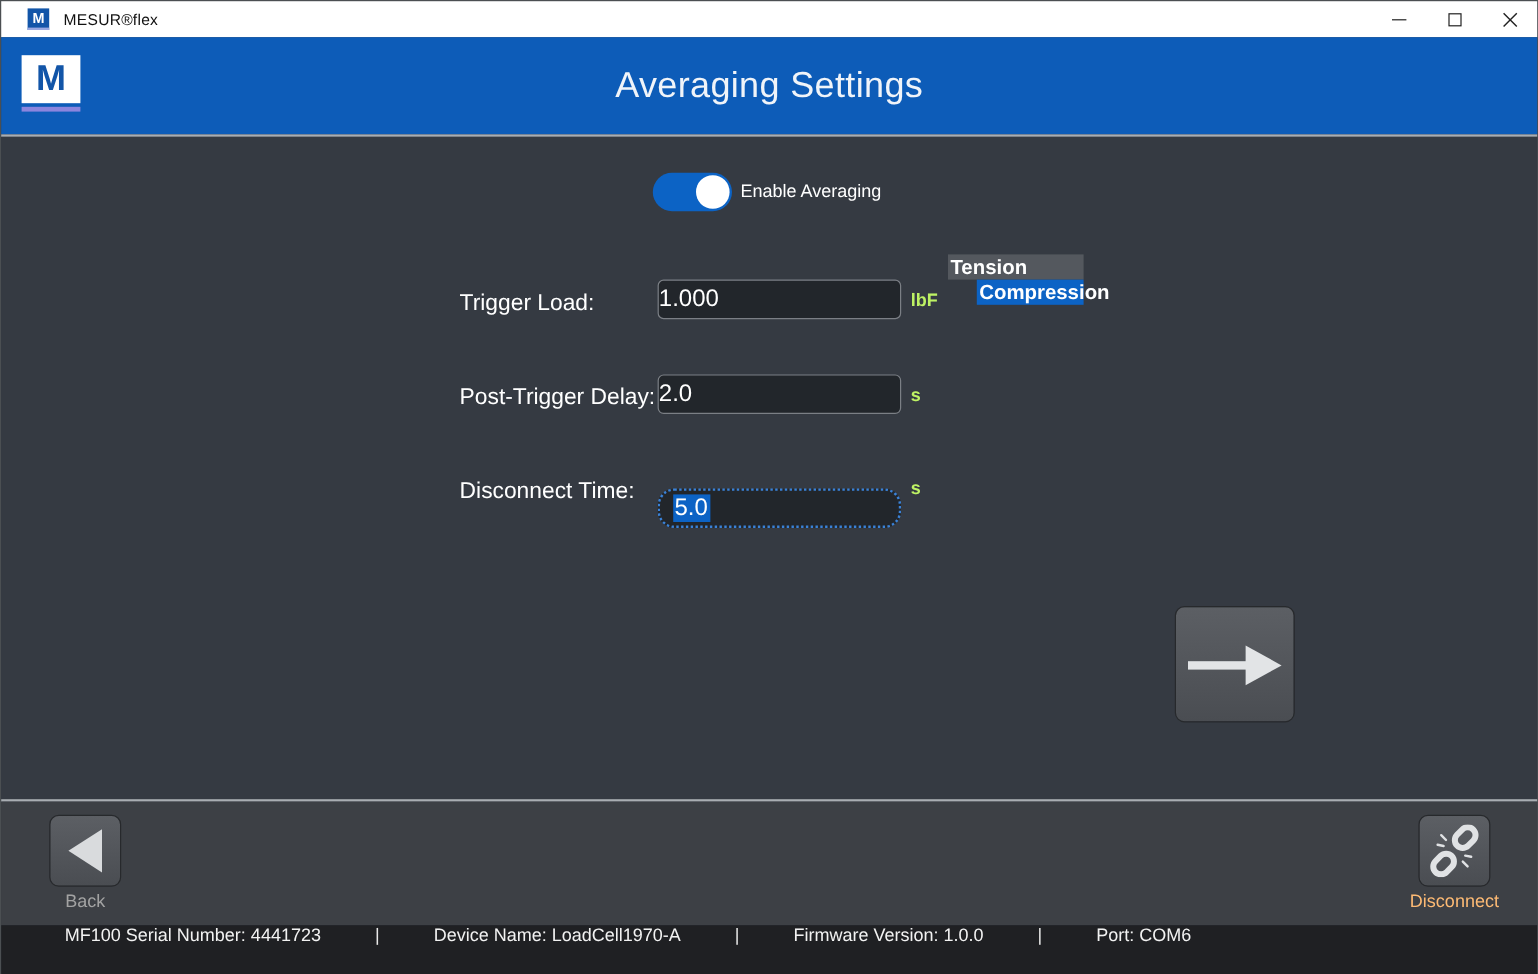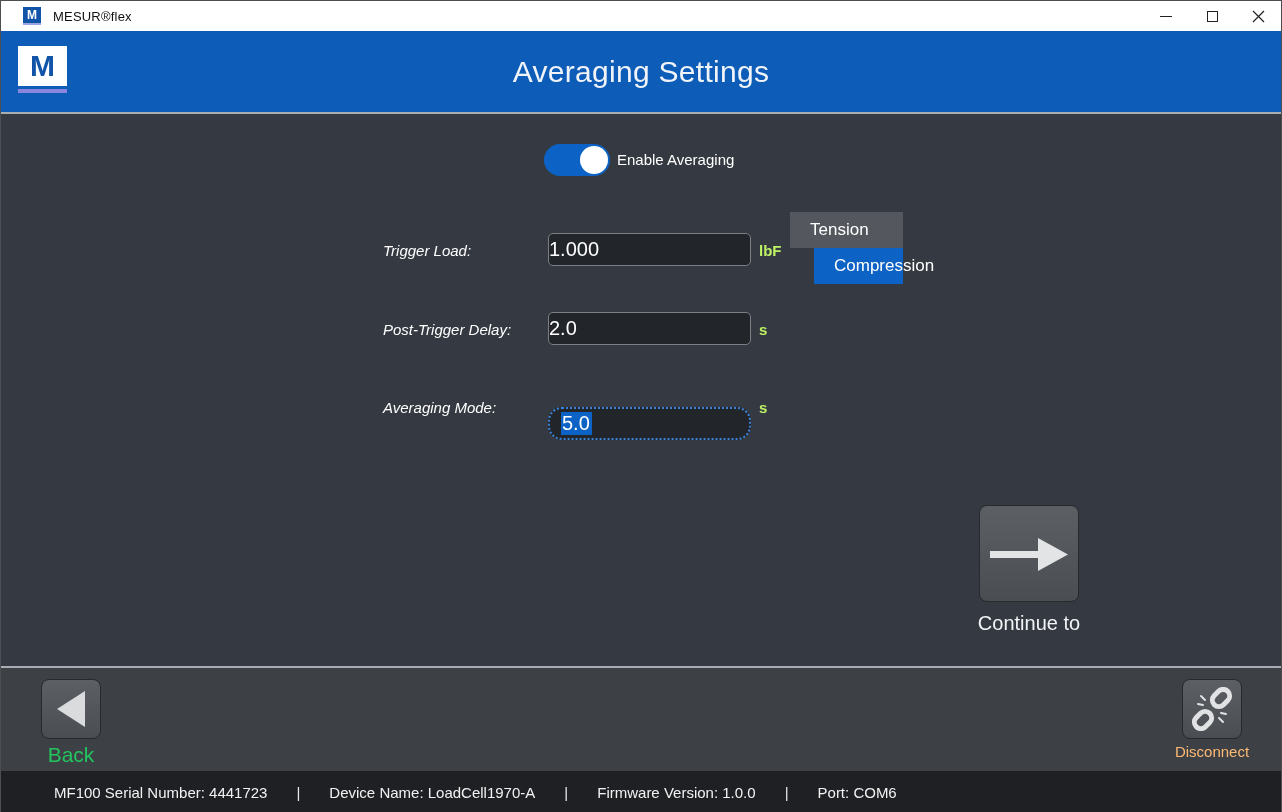--- a/index.html
+++ b/index.html
@@ -25,45 +25,45 @@
   .page-title { color:#f0f4f9; font-size:30px; font-weight:400; letter-spacing:0.3px; }
   .header-divider { position:absolute; left:0; top:111px; width:100%; height:2px; background:#a9adb2; }
 
   
   .main { position:absolute; left:0; top:113px; width:100%; height:552px; background:#353a42; }
 
   .toggle { position:absolute; left:543px; top:143px; width:66px; height:32px; border-radius:16px; background:#0c63c5; cursor:pointer; }
   .toggle-knob { position:absolute; right:2px; top:2px; width:28px; height:28px; border-radius:50%; background:#ffffff; }
   .toggle-label { position:absolute; left:616px; top:150px; font-size:15px; color:#ffffff; }
 
-  .field-label { position:absolute; left:382px; font-size:15px; color:#ffffff;font-style:italic; }
+  .field-label { position:absolute; left:382px; font-size:19px; color:#ffffff; }
   .field-input { position:absolute; left:547px; width:203px; height:33px; background:#22262b; border:1px solid #7b7f85; border-radius:5px; color:#ffffff; font-size:20px; font-family:"Liberation Sans", sans-serif; outline:none; }
   .field-unit { position:absolute; left:758px; font-size:15px; font-weight:700; color:#bef264; }
 
   .field-input.focused { border:2px dotted #3a82d8; display:flex; align-items:center; padding-left:11px; }
   .sel-text { background:#0c63c5; color:#ffffff; padding:0 2px 0 1px; }
 
   .listbox { position:absolute; left:789px; top:211px; width:113px; }
-  .list-item { height:36px; display:flex; align-items:center; padding-left:20px; font-size:17px; color:#ffffff; background:#54585e; cursor:pointer; }
+  .list-item { height:21px; display:flex; align-items:center; padding-left:2px; font-size:17px; color:#ffffff; background:#54585e; cursor:pointer;font-weight:bold; }
   .list-item.selected { background:#0c63c5;margin-left:24px; }
 
   .big-btn { position:absolute; border-radius:8px; border:1px solid #27292c; background:linear-gradient(#5c5f64, #4a4d52); display:flex; align-items:center; justify-content:center; cursor:pointer; }
   .continue-btn { left:978px; top:504px; width:100px; height:97px; }
   .continue-caption { position:absolute; left:928px; top:610px; width:200px; text-align:center; color:#f2f4f6; font-size:20px; line-height:24px; }
 
   
   .toolbar-divider { position:absolute; left:0; top:665px; width:100%; height:2px; background:#a9adb2; }
   .toolbar { position:absolute; left:0; top:667px; width:100%; height:103px; background:#3d4045; }
   .back-btn { left:40px; top:678px; width:60px; height:60px; }
-  .back-label { position:absolute; left:40px; top:742px; width:60px; text-align:center; color:#22c55e; font-size:21px; }
+  .back-label { position:absolute; left:40px; top:742px; width:60px; text-align:center; color:#a3a3a3; font-size:15px; }
   .disconnect-btn { left:1181px; top:678px; width:60px; height:60px; }
   .disconnect-label { position:absolute; left:1171px; top:742px; width:80px; text-align:center; color:#fdba74; font-size:15px; }
 
   
-  .statusbar { position:absolute; left:0; top:770px; width:100%; height:42px; background:#1f2023; display:flex; align-items:center; padding-left:53px; gap:29px; }
+  .statusbar { position:absolute; left:0; top:770px; width:100%; height:42px; background:#1f2023; display:flex; padding-left:53px; gap:45px; }
   .status-item { color:#f2f2f2; font-size:15px; }
   .status-sep { color:#e8e8e8; font-size:15px; }
 </style>
 </head>
 <body>
 
 <div class="app">
 
   <div class="titlebar">
     <div class="titlebar-icon">M</div>
@@ -107,34 +107,33 @@
 
   <div class="listbox">
     <div class="list-item">Tension</div>
     <div class="list-item selected">Compression</div>
   </div>
 
   <span class="field-label" style="top:320px;">Post-Trigger Delay:</span>
   <input class="field-input" style="top: 311px;" value="2.0">
   <span class="field-unit" style="top:320px;">s</span>
 
-  <span class="field-label" style="top:398px;">Averaging Mode:</span>
+  <span class="field-label" style="top:398px;">Disconnect Time:</span>
   <div class="field-input focused" style="top:406px;border-radius:14px;">
     <span class="sel-text">5.0</span>
   </div>
   <span class="field-unit" style="top:398px;">s</span>
 
   <div class="big-btn continue-btn">
     <svg width="82" height="48" viewBox="0 0 82 48">
       <rect x="2" y="21" width="52" height="7" fill="#e2e4e6"></rect>
       <polygon points="50,8 80,24.5 50,41" fill="#e2e4e6"></polygon>
     </svg>
   </div>
   <div class="continue-caption">
-    <div>Continue to</div>
   </div>
 
   <div class="toolbar-divider"></div>
   <div class="toolbar"></div>
 
   <div class="big-btn back-btn">
     <svg width="40" height="44" viewBox="0 0 40 44">
       <polygon points="34,4 6,22 34,40" fill="#d9dbdd"></polygon>
     </svg>
   </div>

